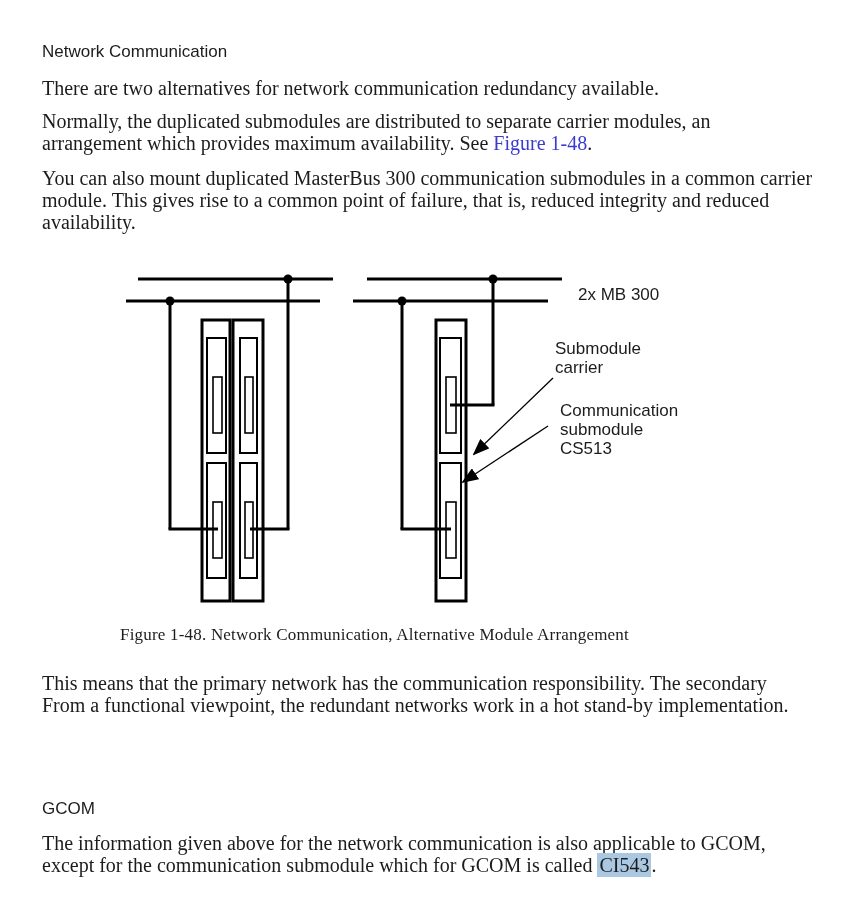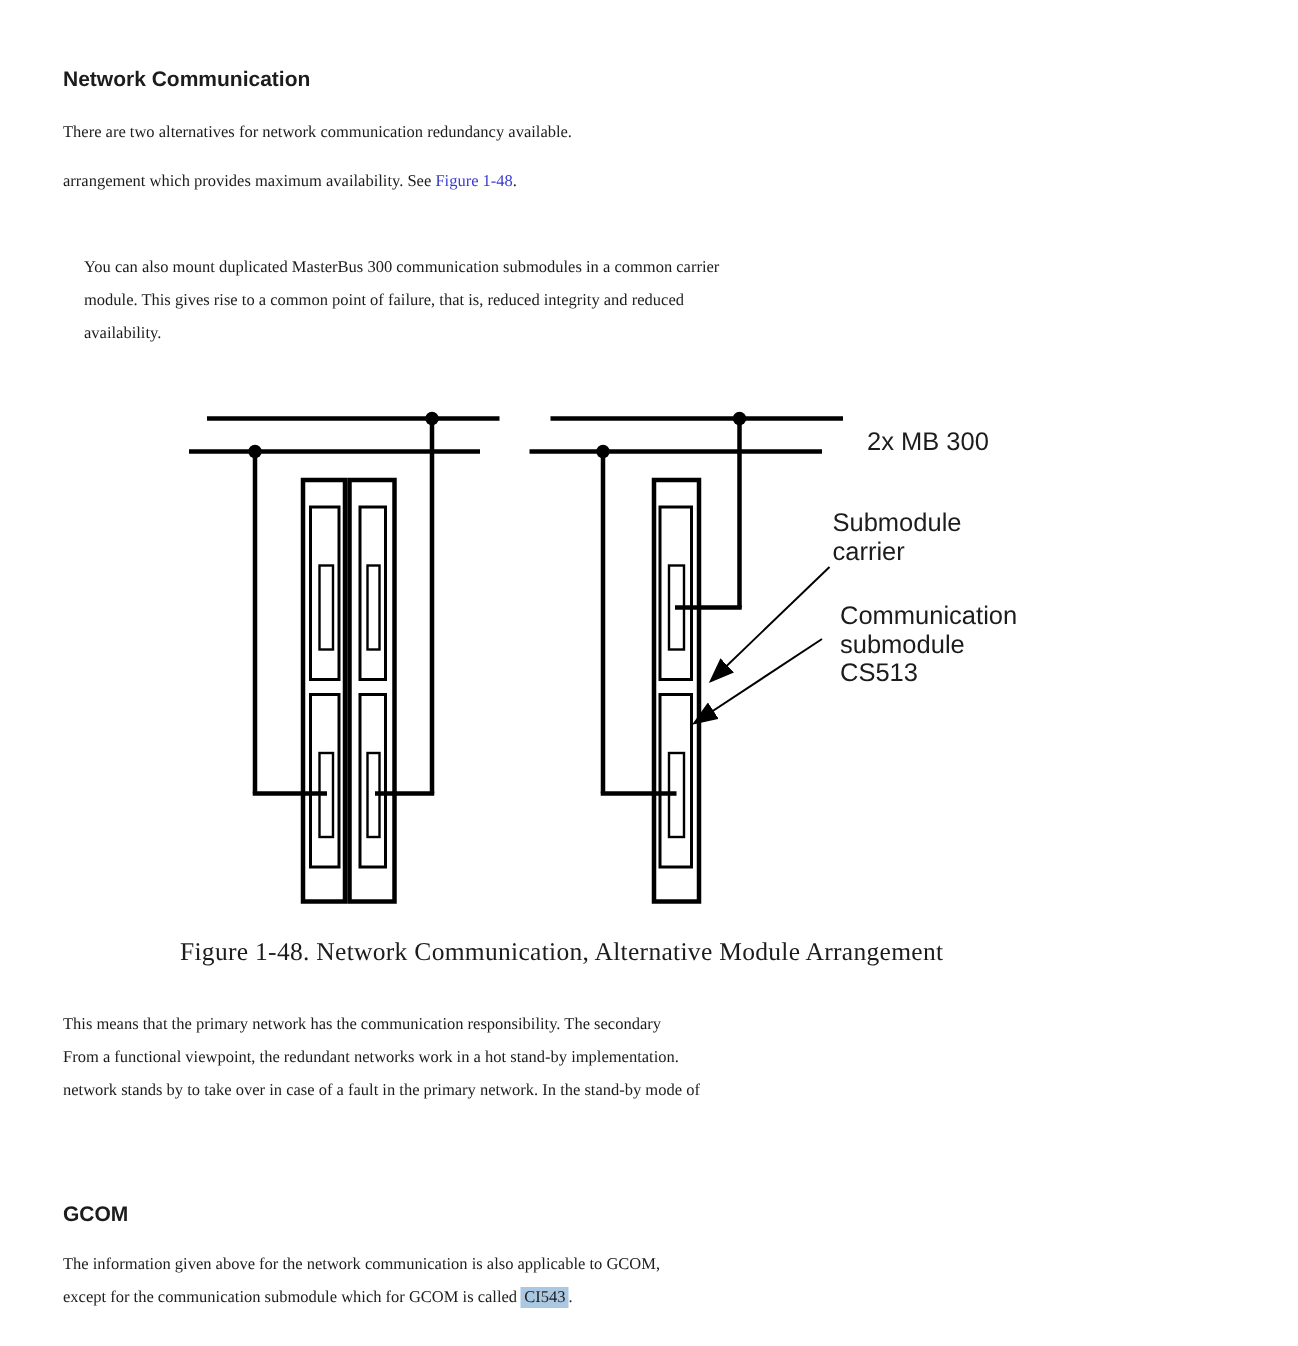--- a/index.html
+++ b/index.html
@@ -9,24 +9,24 @@
     --text-color:#1c1c1c;
   }
   html,body{margin:0;padding:0;background:#ffffff;}
   .page{
     position:relative;width:865px;height:897px;background:#ffffff;
     font-family:"Liberation Serif", serif;color:var(--text-color);
     overflow:hidden;
   }
   .abs{position:absolute;}
   .sans-heading{
-    font-family:"Liberation Sans", sans-serif;font-weight:bold;
-    font-size:14px;line-height:20px;white-space:nowrap;
+    font-family:"Liberation Sans", sans-serif;font-weight:normal;
+    font-size:17px;line-height:20px;white-space:nowrap;
   }
-  .body-line{font-size:11px;line-height:22px;white-space:nowrap;}
+  .body-line{font-size:20px;line-height:22px;white-space:nowrap;}
   .caption{
     font-size:17px;letter-spacing:0.2px;white-space:nowrap;
   }
   .link{color:var(--link-color);}
   .hl{background:var(--highlight-color);padding:1px 2px;text-align:center;}
   svg text{
     font-family:"Liberation Sans", sans-serif;font-size:17px;
     fill:var(--text-color);
   }
   .diag-stroke{stroke:var(--diag-line);fill:none;}
@@ -37,24 +37,25 @@
 </head>
 <body>
 
 <div class="page">
 
   <div class="abs sans-heading" style="left:42px;top:42px">Network Communication</div>
 
   <div class="abs body-line" style="left:42px;top:77px">There are two alternatives for network communication redundancy available.</div>
 
   <div class="abs" style="left:42px;top:110px">
+    <div class="body-line">Normally, the duplicated submodules are distributed to separate carrier modules, an</div>
     <div class="body-line"><span>arrangement which provides maximum availability. See </span><span class="link">Figure 1-48</span><span>.</span></div>
   </div>
 
-  <div class="abs" style="left:56px;top:167px">
+  <div class="abs" style="left:42px;top:167px">
     <div class="body-line">You can also mount duplicated MasterBus 300 communication submodules in a common carrier</div>
     <div class="body-line">module. This gives rise to a common point of failure, that is, reduced integrity and reduced</div>
     <div class="body-line">availability.</div>
   </div>
 
   <svg class="abs" style="left:100px;top:260px" width="620" height="360" viewBox="100 260 620 360">
     <defs>
       <marker id="ah" markerUnits="userSpaceOnUse" markerWidth="17" markerHeight="13" refX="15" refY="6.5" orient="auto">
         <path d="M0,0 L17,6.5 L0,13 Z" fill="#000"></path>
       </marker>
@@ -108,21 +109,20 @@
     <text x="560" y="416">Communication</text>
     <text x="560" y="435">submodule</text>
     <text x="560" y="454">CS513</text>
   </svg>
 
   <div class="abs caption" style="left:120px;top:625px">Figure 1-48. Network Communication, Alternative Module Arrangement</div>
 
   <div class="abs" style="left:42px;top:672px">
     <div class="body-line">This means that the primary network has the communication responsibility. The secondary</div>
     <div class="body-line">From a functional viewpoint, the redundant networks work in a hot stand-by implementation.</div>
-    <div class="body-line">network stands by to take over in case of a fault in the primary network. In the stand-by mode of</div>
   </div>
 
   <div class="abs sans-heading" style="left:42px;top:799px">GCOM</div>
 
   <div class="abs" style="left:42px;top:832px">
     <div class="body-line">The information given above for the network communication is also applicable to GCOM,</div>
     <div class="body-line"><span>except for the communication submodule which for GCOM is called </span><span class="hl">CI543</span><span>.</span></div>
   </div>
 
 </div>

